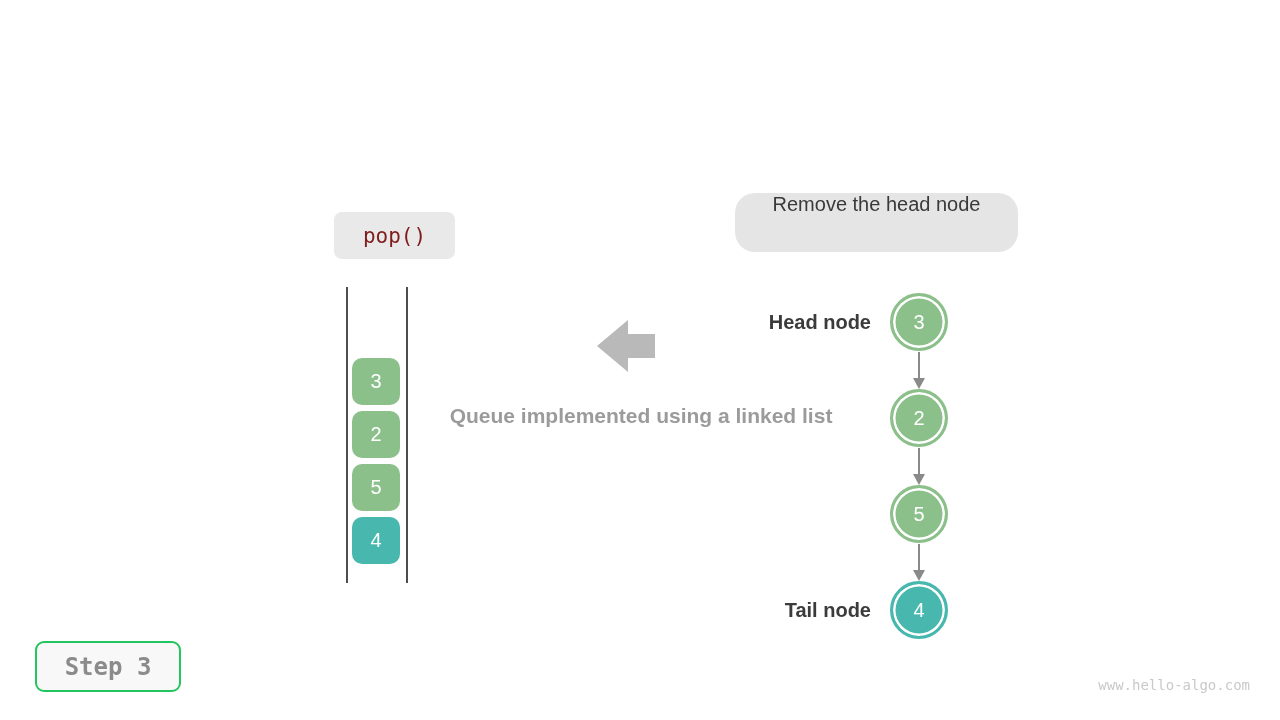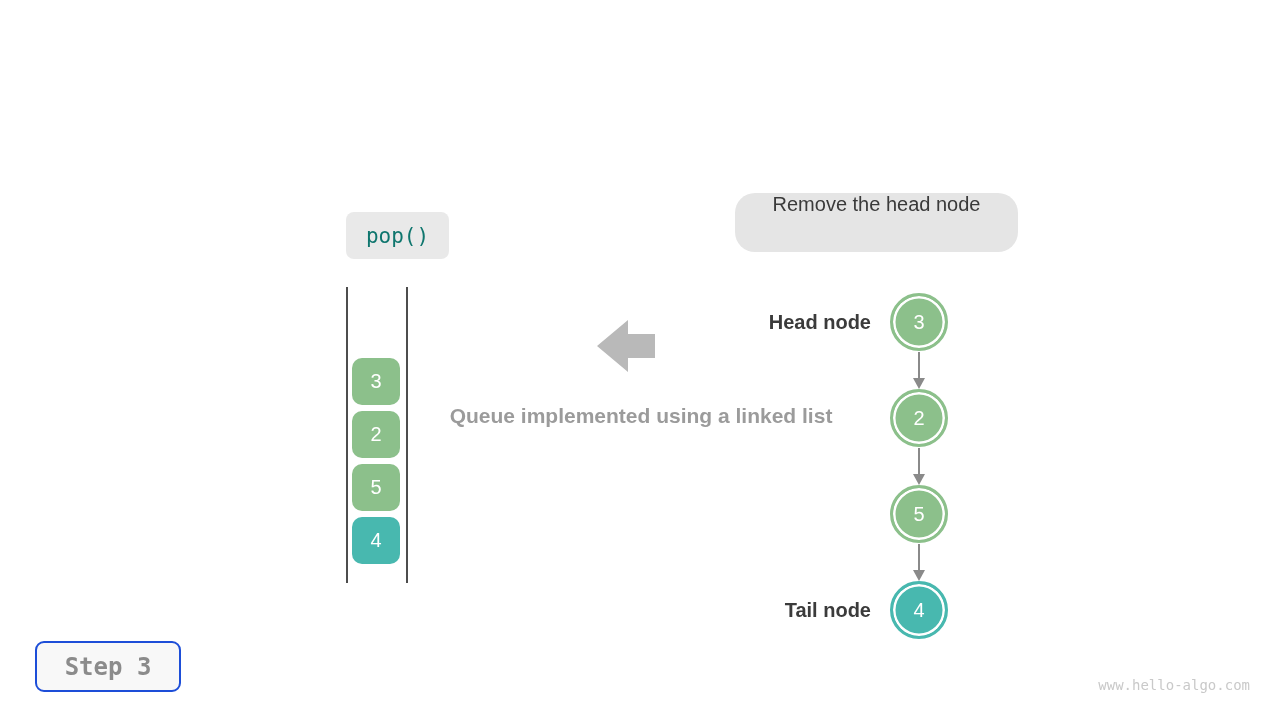--- a/index.html
+++ b/index.html
@@ -10,28 +10,28 @@
     position: relative;
     width: 1280px;
     height: 720px;
     background: #ffffff;
     overflow: hidden;
   }
 
   
   .op-label {
     position: absolute;
-    left: 346px; top: 212px;
-    width: 103px; height: 47px;
+    left: 334px; top: 212px;
+    width: 121px; height: 47px;
     background: #e9e9e9;
     border-radius: 8px;
     display: flex; align-items: center; justify-content: center;
     font-family: "DejaVu Sans Mono", monospace;
     font-size: 21px;
-    color: #0f766e;
+    color: #7f1d1d;
   }
 
   
   .annotation {
     position: absolute;
     left: 735px; top: 193px;
     width: 283px; height: 59px;
     background: #e5e5e5;
     border-radius: 20px;
     display: flex; justify-content: center;
@@ -138,21 +138,21 @@
   }
   .node-label.head { top: 311px; }
   .node-label.tail { top: 599px; }
 
   
   .step-badge {
     position: absolute;
     left: 35px; top: 641px;
     width: 146px; height: 51px;
     background: #f8f8f8;
-    border: 2px solid #1d4ed8;
+    border: 2px solid #22c55e;
     border-radius: 9px;
     display: flex; align-items: center; justify-content: center;
     font-family: "DejaVu Sans Mono", monospace;
     font-size: 24px;
     font-weight: bold;
     color: #8b8b8b;
   }
 
   
   .watermark {

